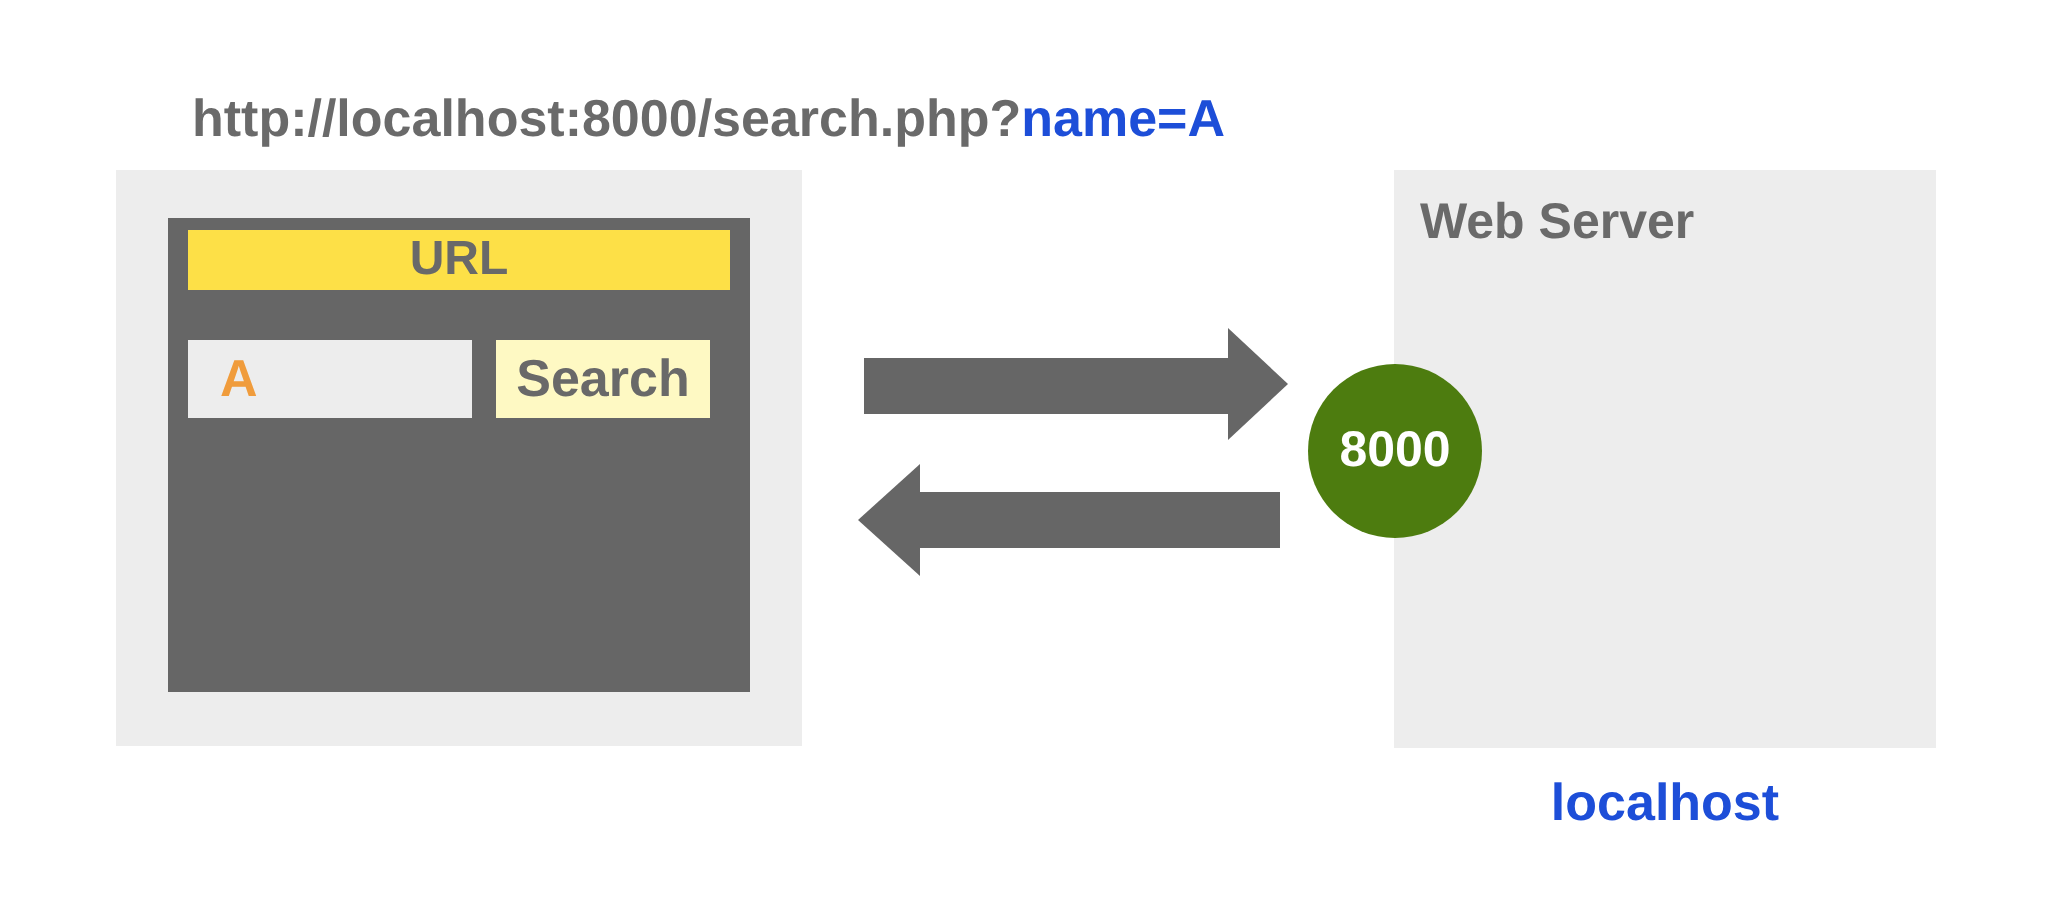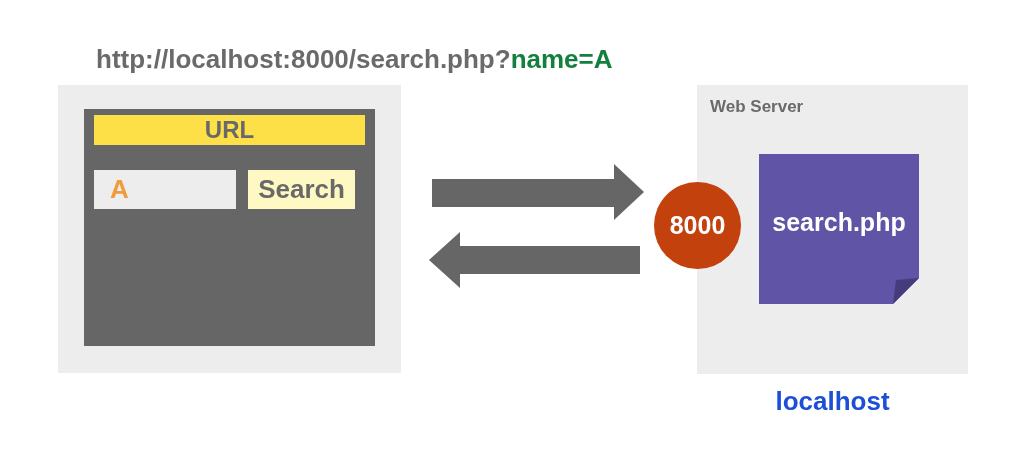--- a/index.html
+++ b/index.html
@@ -1,21 +1,21 @@
 <!DOCTYPE html>
 <html><head>
 <meta charset="utf-8">
 <style>
   html,body{margin:0;padding:0;background:#ffffff;}
   body{font-family:"Liberation Sans", sans-serif;}
   .stage{position:relative;width:1024px;height:452px;background:#ffffff;overflow:hidden;}
 
   
   .title{position:absolute;left:96px;top:44px;font-size:26px;font-weight:bold;color:#6A6A6A;white-space:nowrap;letter-spacing:0px;}
-  .title .hl{color:#15803d;}
+  .title .hl{color:#1d4ed8;}
 
   
   .panel{position:absolute;background:#EDEDED;}
   .client-panel{left:58px;top:85px;width:343px;height:288px;}
   .server-panel{left:697px;top:85px;width:271px;height:289px;}
 
   
   .browser{position:absolute;left:84px;top:109px;width:291px;height:237px;background:#666666;}
   .url-bar{position:absolute;left:94px;top:115px;width:271px;height:30px;background:#fde047;
            display:flex;align-items:center;justify-content:center;
@@ -29,26 +29,26 @@
 
   
   .arrow-right-shaft{position:absolute;left:432px;top:179px;width:182px;height:28px;background:#666666;}
   .arrow-right-head{position:absolute;left:614px;top:164px;width:0;height:0;
            border-top:28px solid transparent;border-bottom:28px solid transparent;border-left:30px solid #666666;}
   .arrow-left-head{position:absolute;left:429px;top:232px;width:0;height:0;
            border-top:28px solid transparent;border-bottom:28px solid transparent;border-right:31px solid #666666;}
   .arrow-left-shaft{position:absolute;left:460px;top:246px;width:180px;height:28px;background:#666666;}
 
   
-  .port-circle{position:absolute;left:654px;top:182px;width:87px;height:87px;border-radius:50%;background:#c2410c;
+  .port-circle{position:absolute;left:654px;top:182px;width:87px;height:87px;border-radius:50%;background:#4d7c0f;
            display:flex;align-items:center;justify-content:center;
            font-size:25px;font-weight:bold;color:#ffffff;text-align:center;}
 
   
-  .server-label{position:absolute;left:710px;top:97px;font-size:17px;font-weight:bold;color:#6A6A6A;}
+  .server-label{position:absolute;left:710px;top:97px;font-size:25px;font-weight:bold;color:#6A6A6A;}
   .doc{position:absolute;left:759px;top:154px;width:160px;height:150px;}
   .doc svg{position:absolute;left:0;top:0;display:block;}
   .doc-label{position:absolute;left:0;top:0;width:160px;height:150px;
            display:flex;align-items:center;justify-content:center;padding-bottom:14px;box-sizing:border-box;
            font-size:25px;font-weight:bold;color:#ffffff;}
   .localhost-label{position:absolute;left:697px;top:386px;width:271px;text-align:center;
            font-size:26px;font-weight:bold;color:#1d4ed8;}
 </style>
 </head>
 <body>
@@ -68,23 +68,16 @@
   <div class="arrow-right-head"></div>
 
   <div class="arrow-left-head"></div>
   <div class="arrow-left-shaft"></div>
 
   <div class="panel server-panel"></div>
   <div class="server-label">Web Server</div>
 
   <div class="port-circle">8000</div>
 
-  <div class="doc">
-    <svg width="160" height="150" viewBox="0 0 160 150">
-      <polygon points="0,0 160,0 160,124 134,150 0,150" fill="#5F54A5"></polygon>
-      <polygon points="160,124 134,150 137,126" fill="#453C7E"></polygon>
-    </svg>
-    <div class="doc-label">search.php</div>
-  </div>
 
   <div class="localhost-label">localhost</div>
 
 </div>
 
 </body></html>

